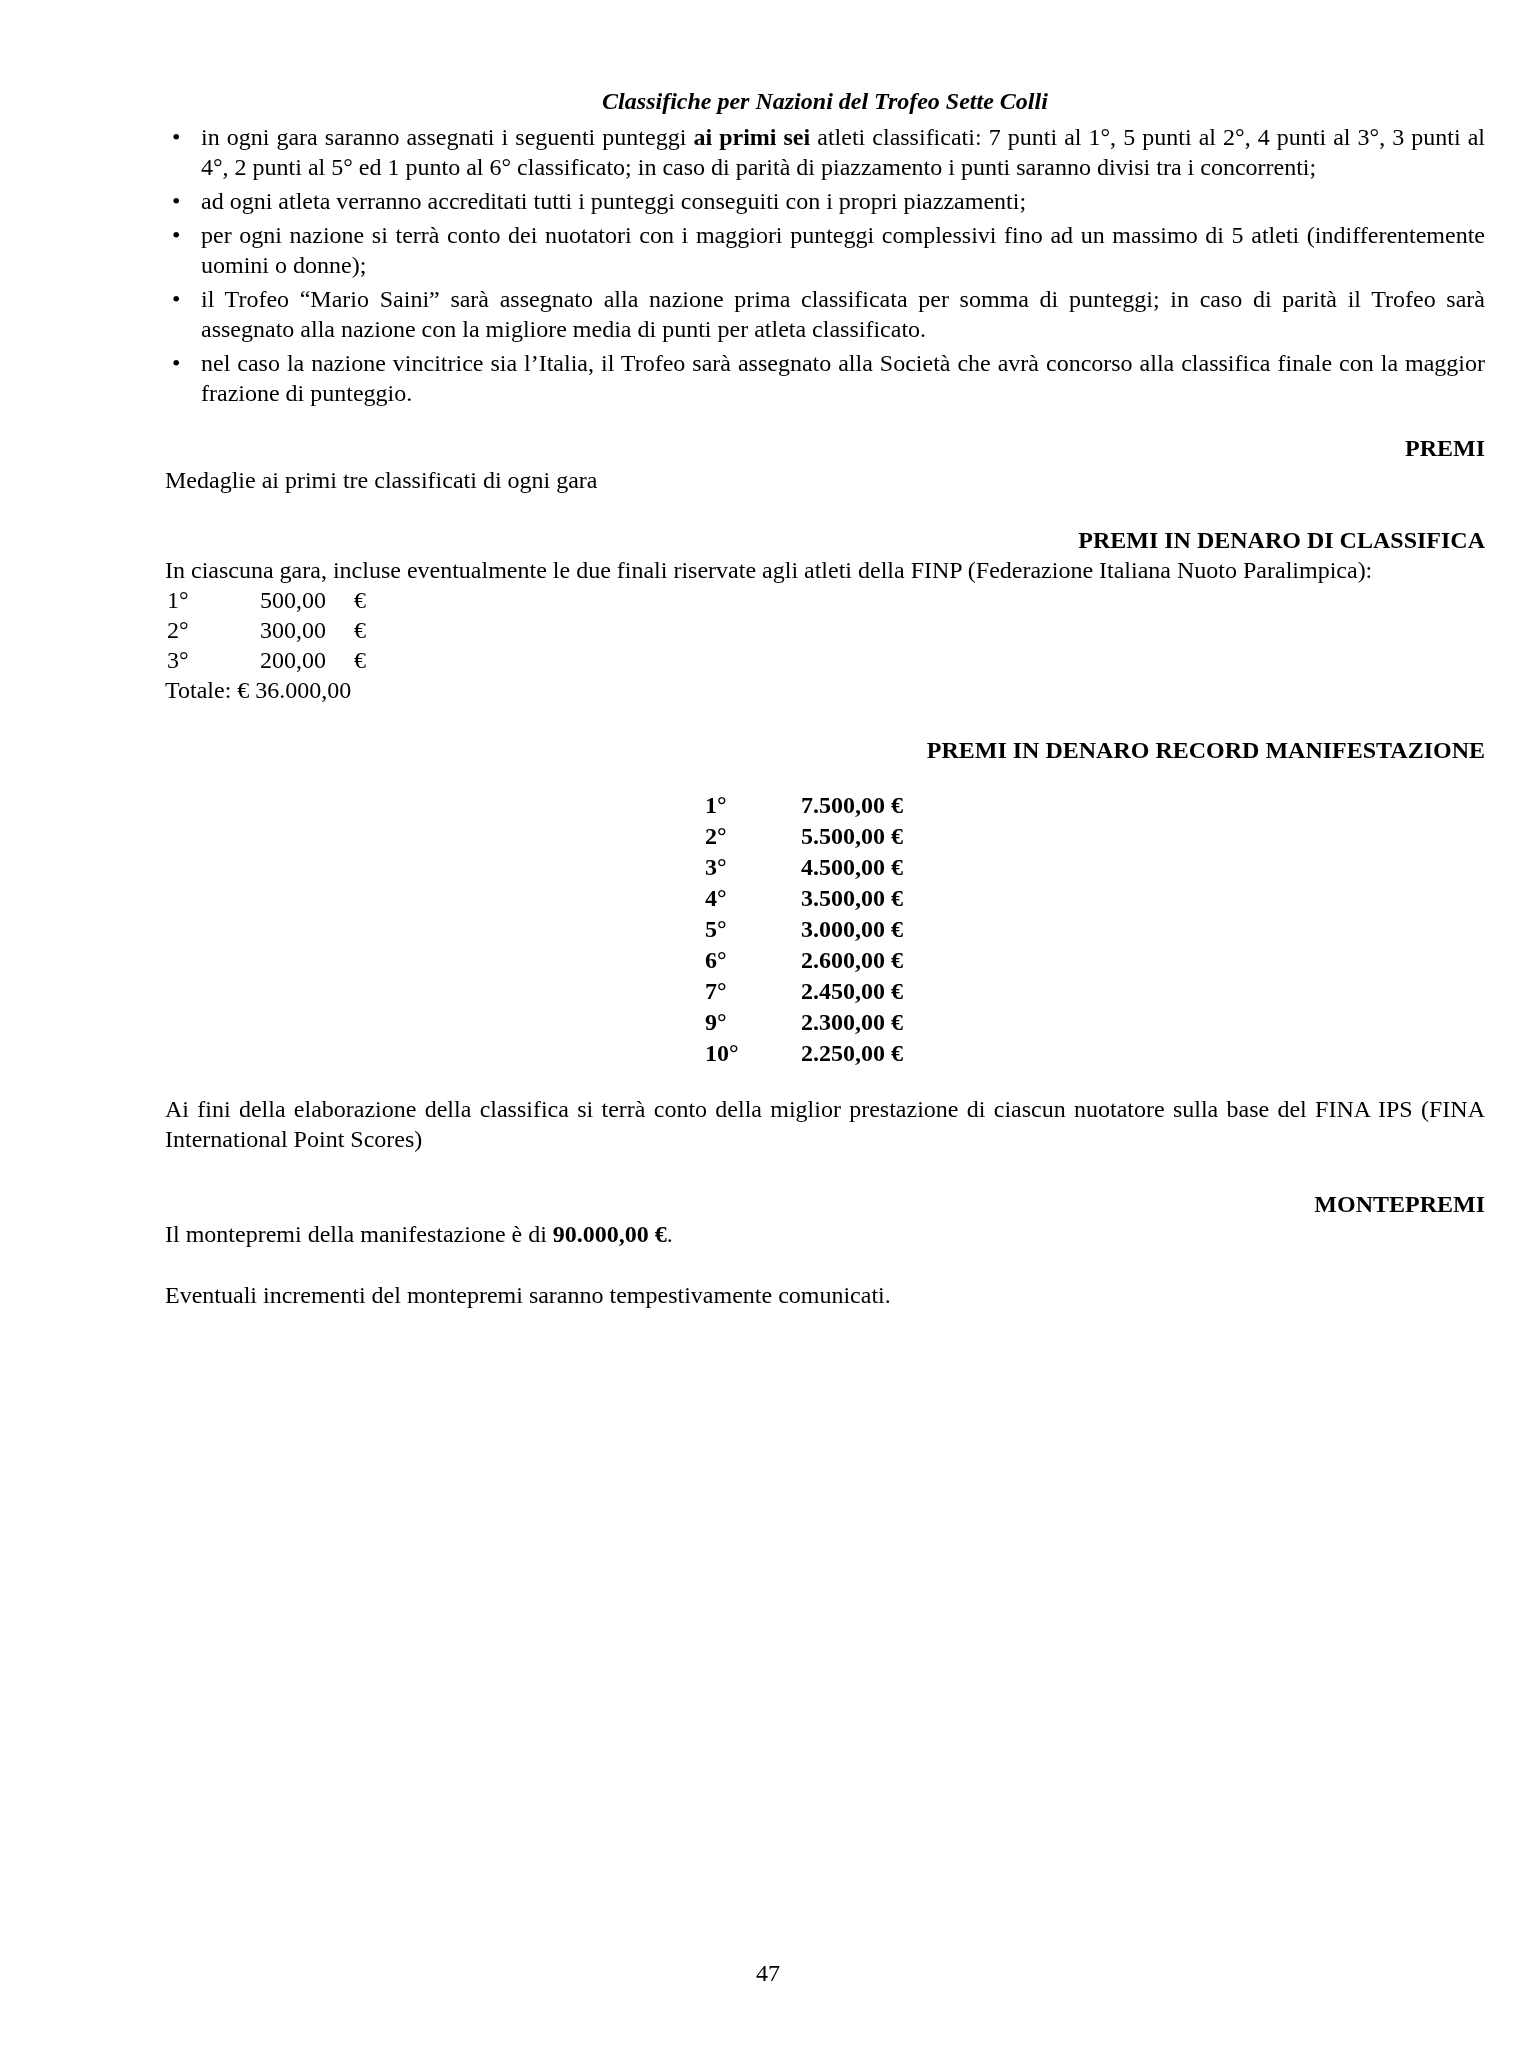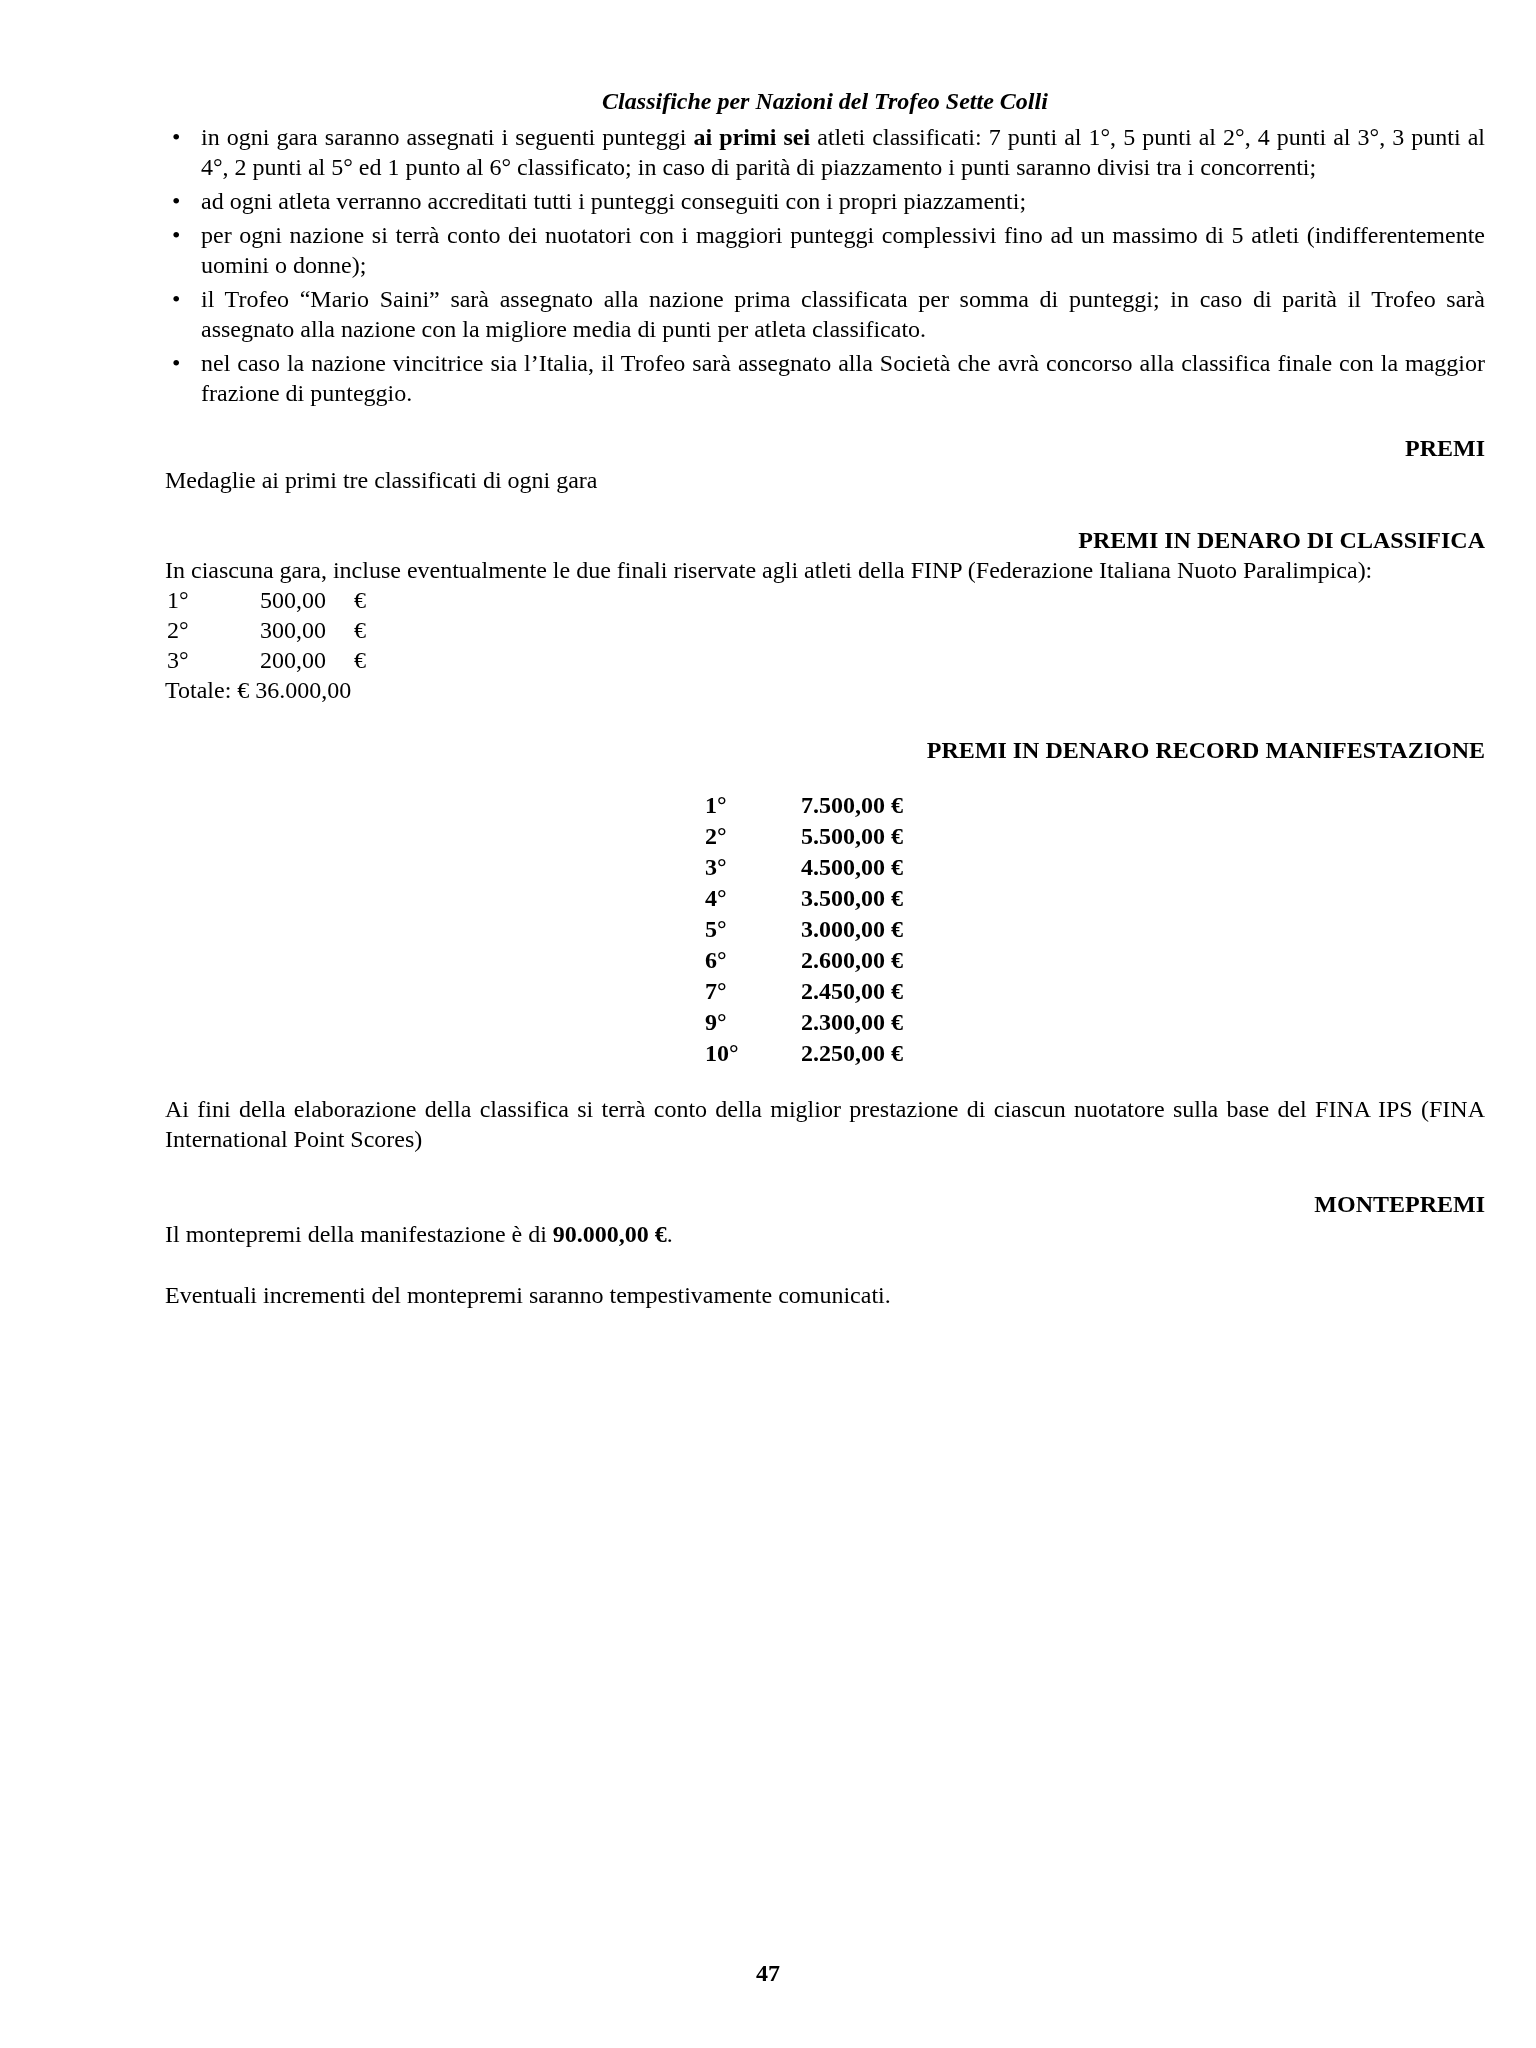--- a/index.html
+++ b/index.html
@@ -49,21 +49,20 @@
   .prow { padding-left:540px; }
   .prow .p-rank { display:inline-block; width:96px; }
   .note { margin-top:25px; }
   .h-monte { margin-top:35px; }
   .eventuali { margin-top:31px; }
   .page-number {
     position:absolute;
     top:1958px; left:0;
     width:100%;
     text-align:center;
-    font-weight:bold;
   }
   b { font-weight:bold; }
 </style>
 </head>
 <body>
 
 <div class="page">
   <div class="content">
 
     <p class="doc-title">Classifiche per Nazioni del Trofeo Sette Colli</p>

